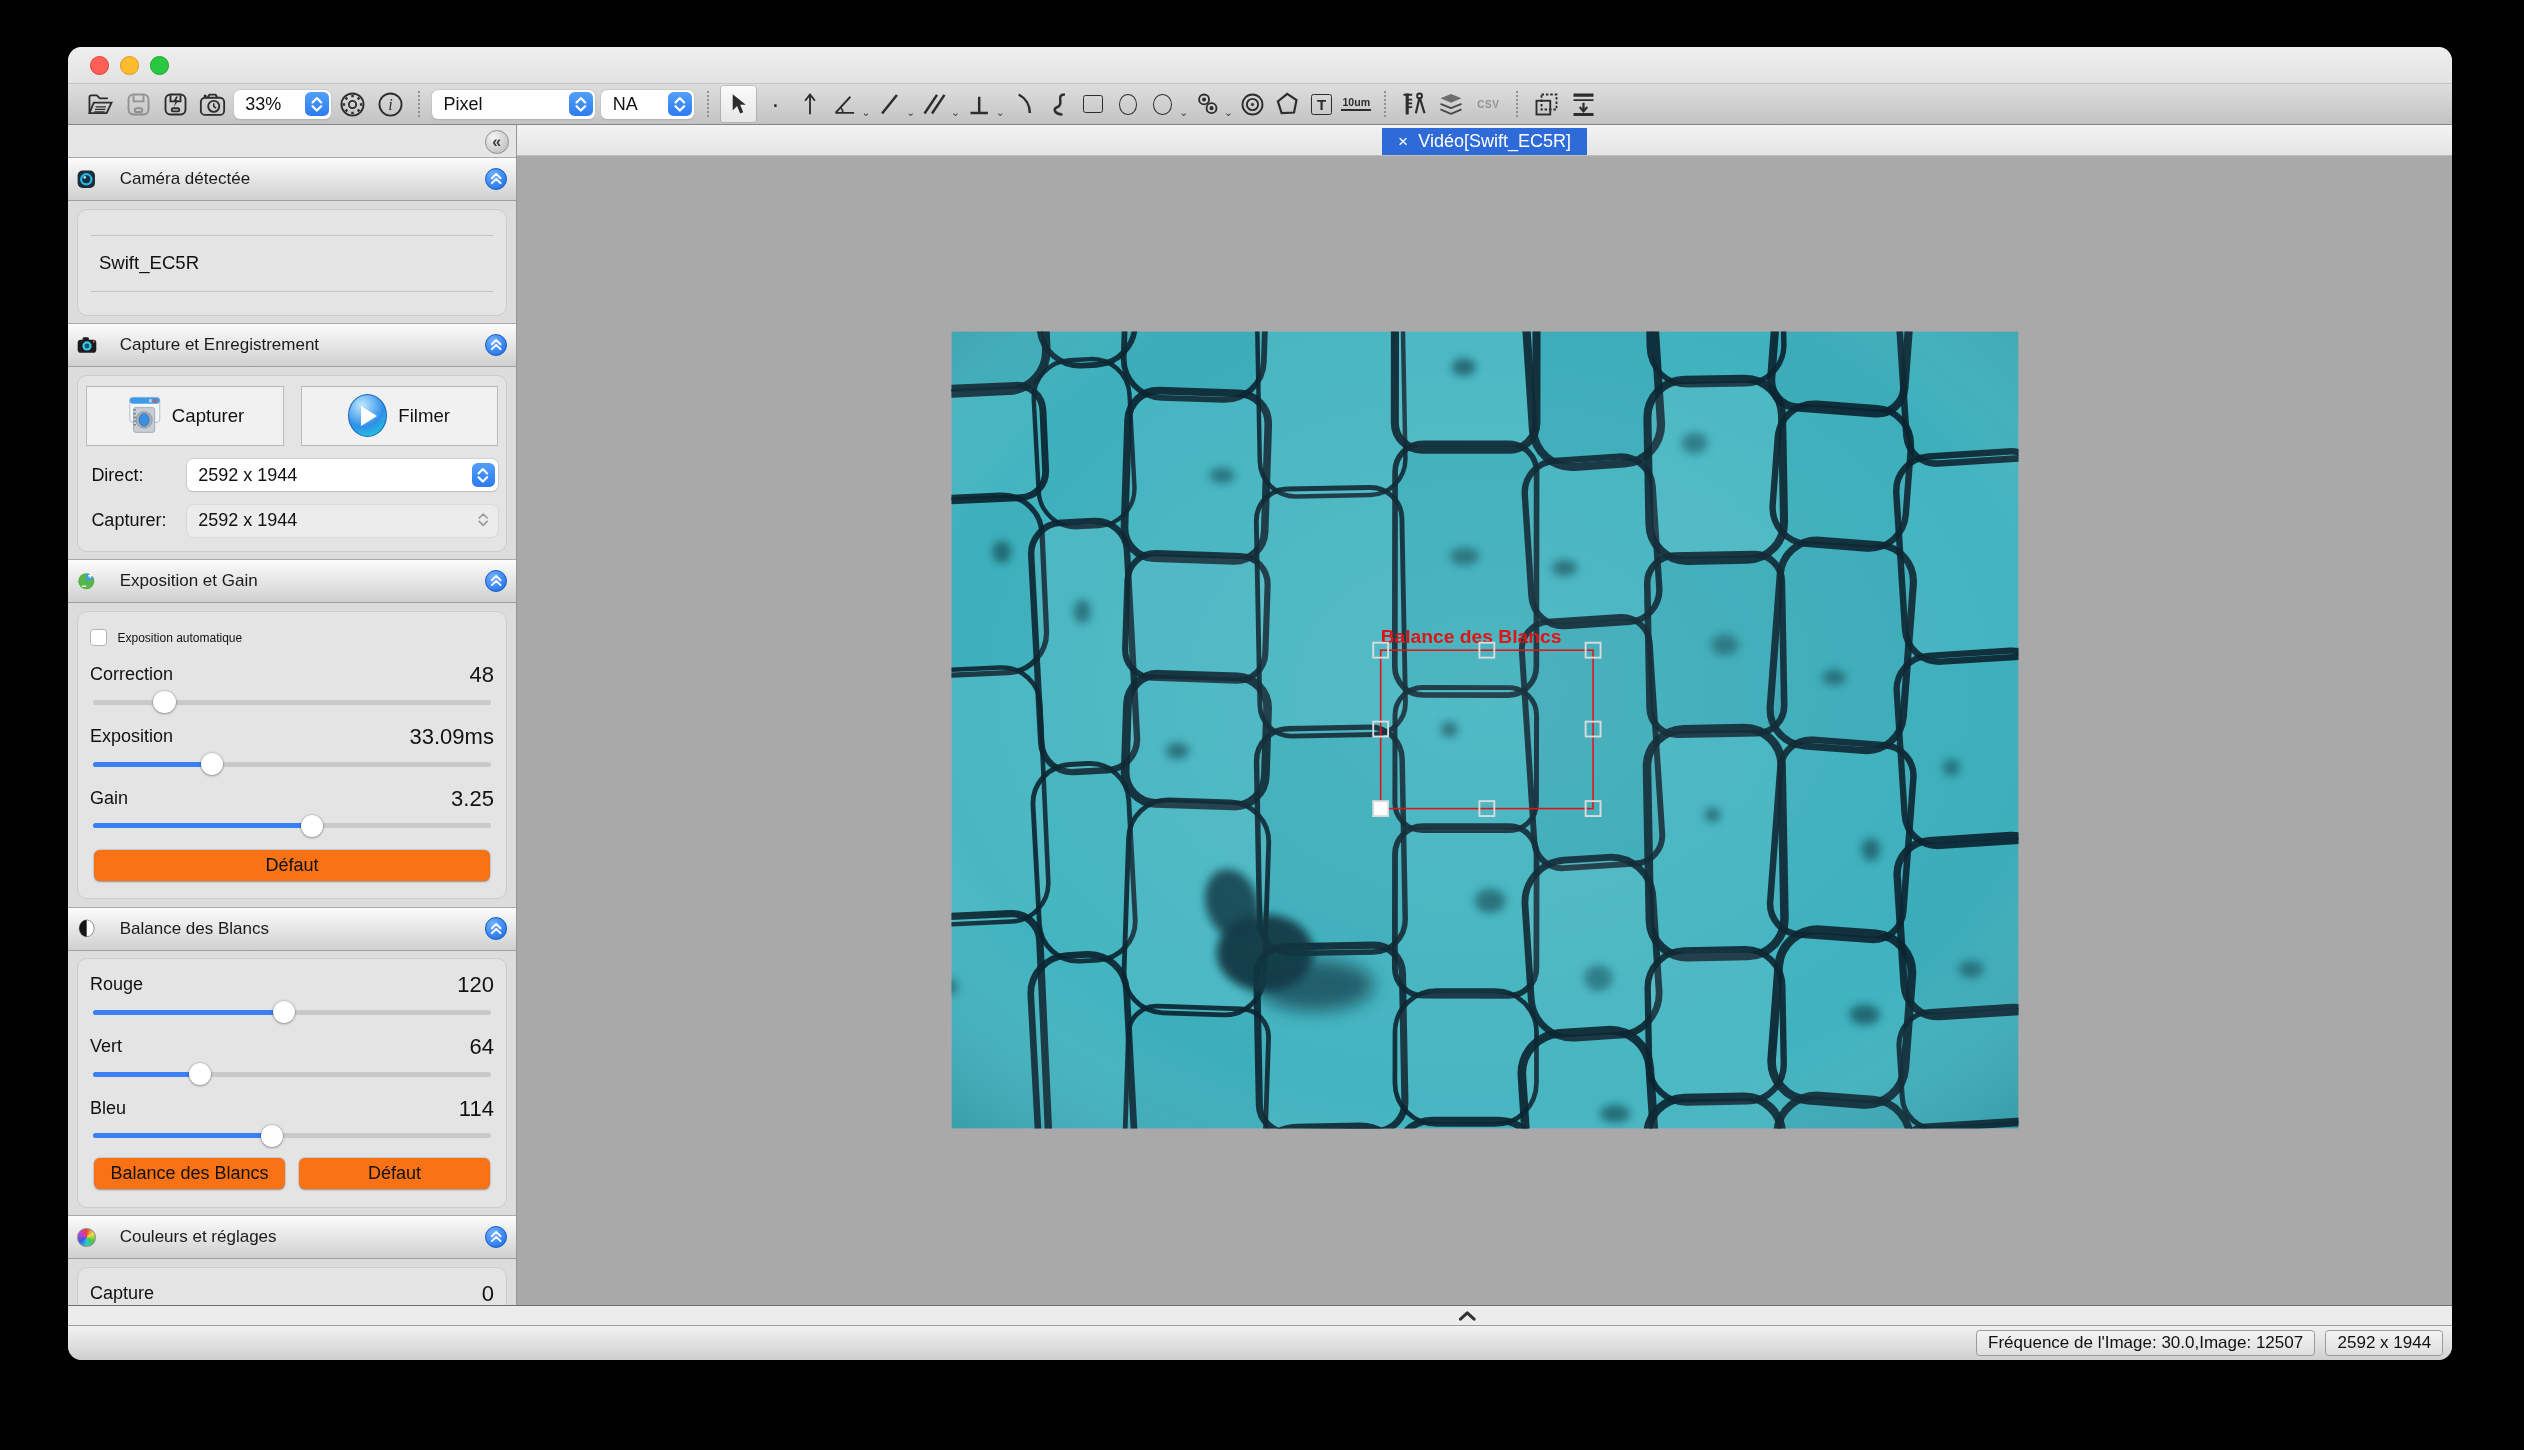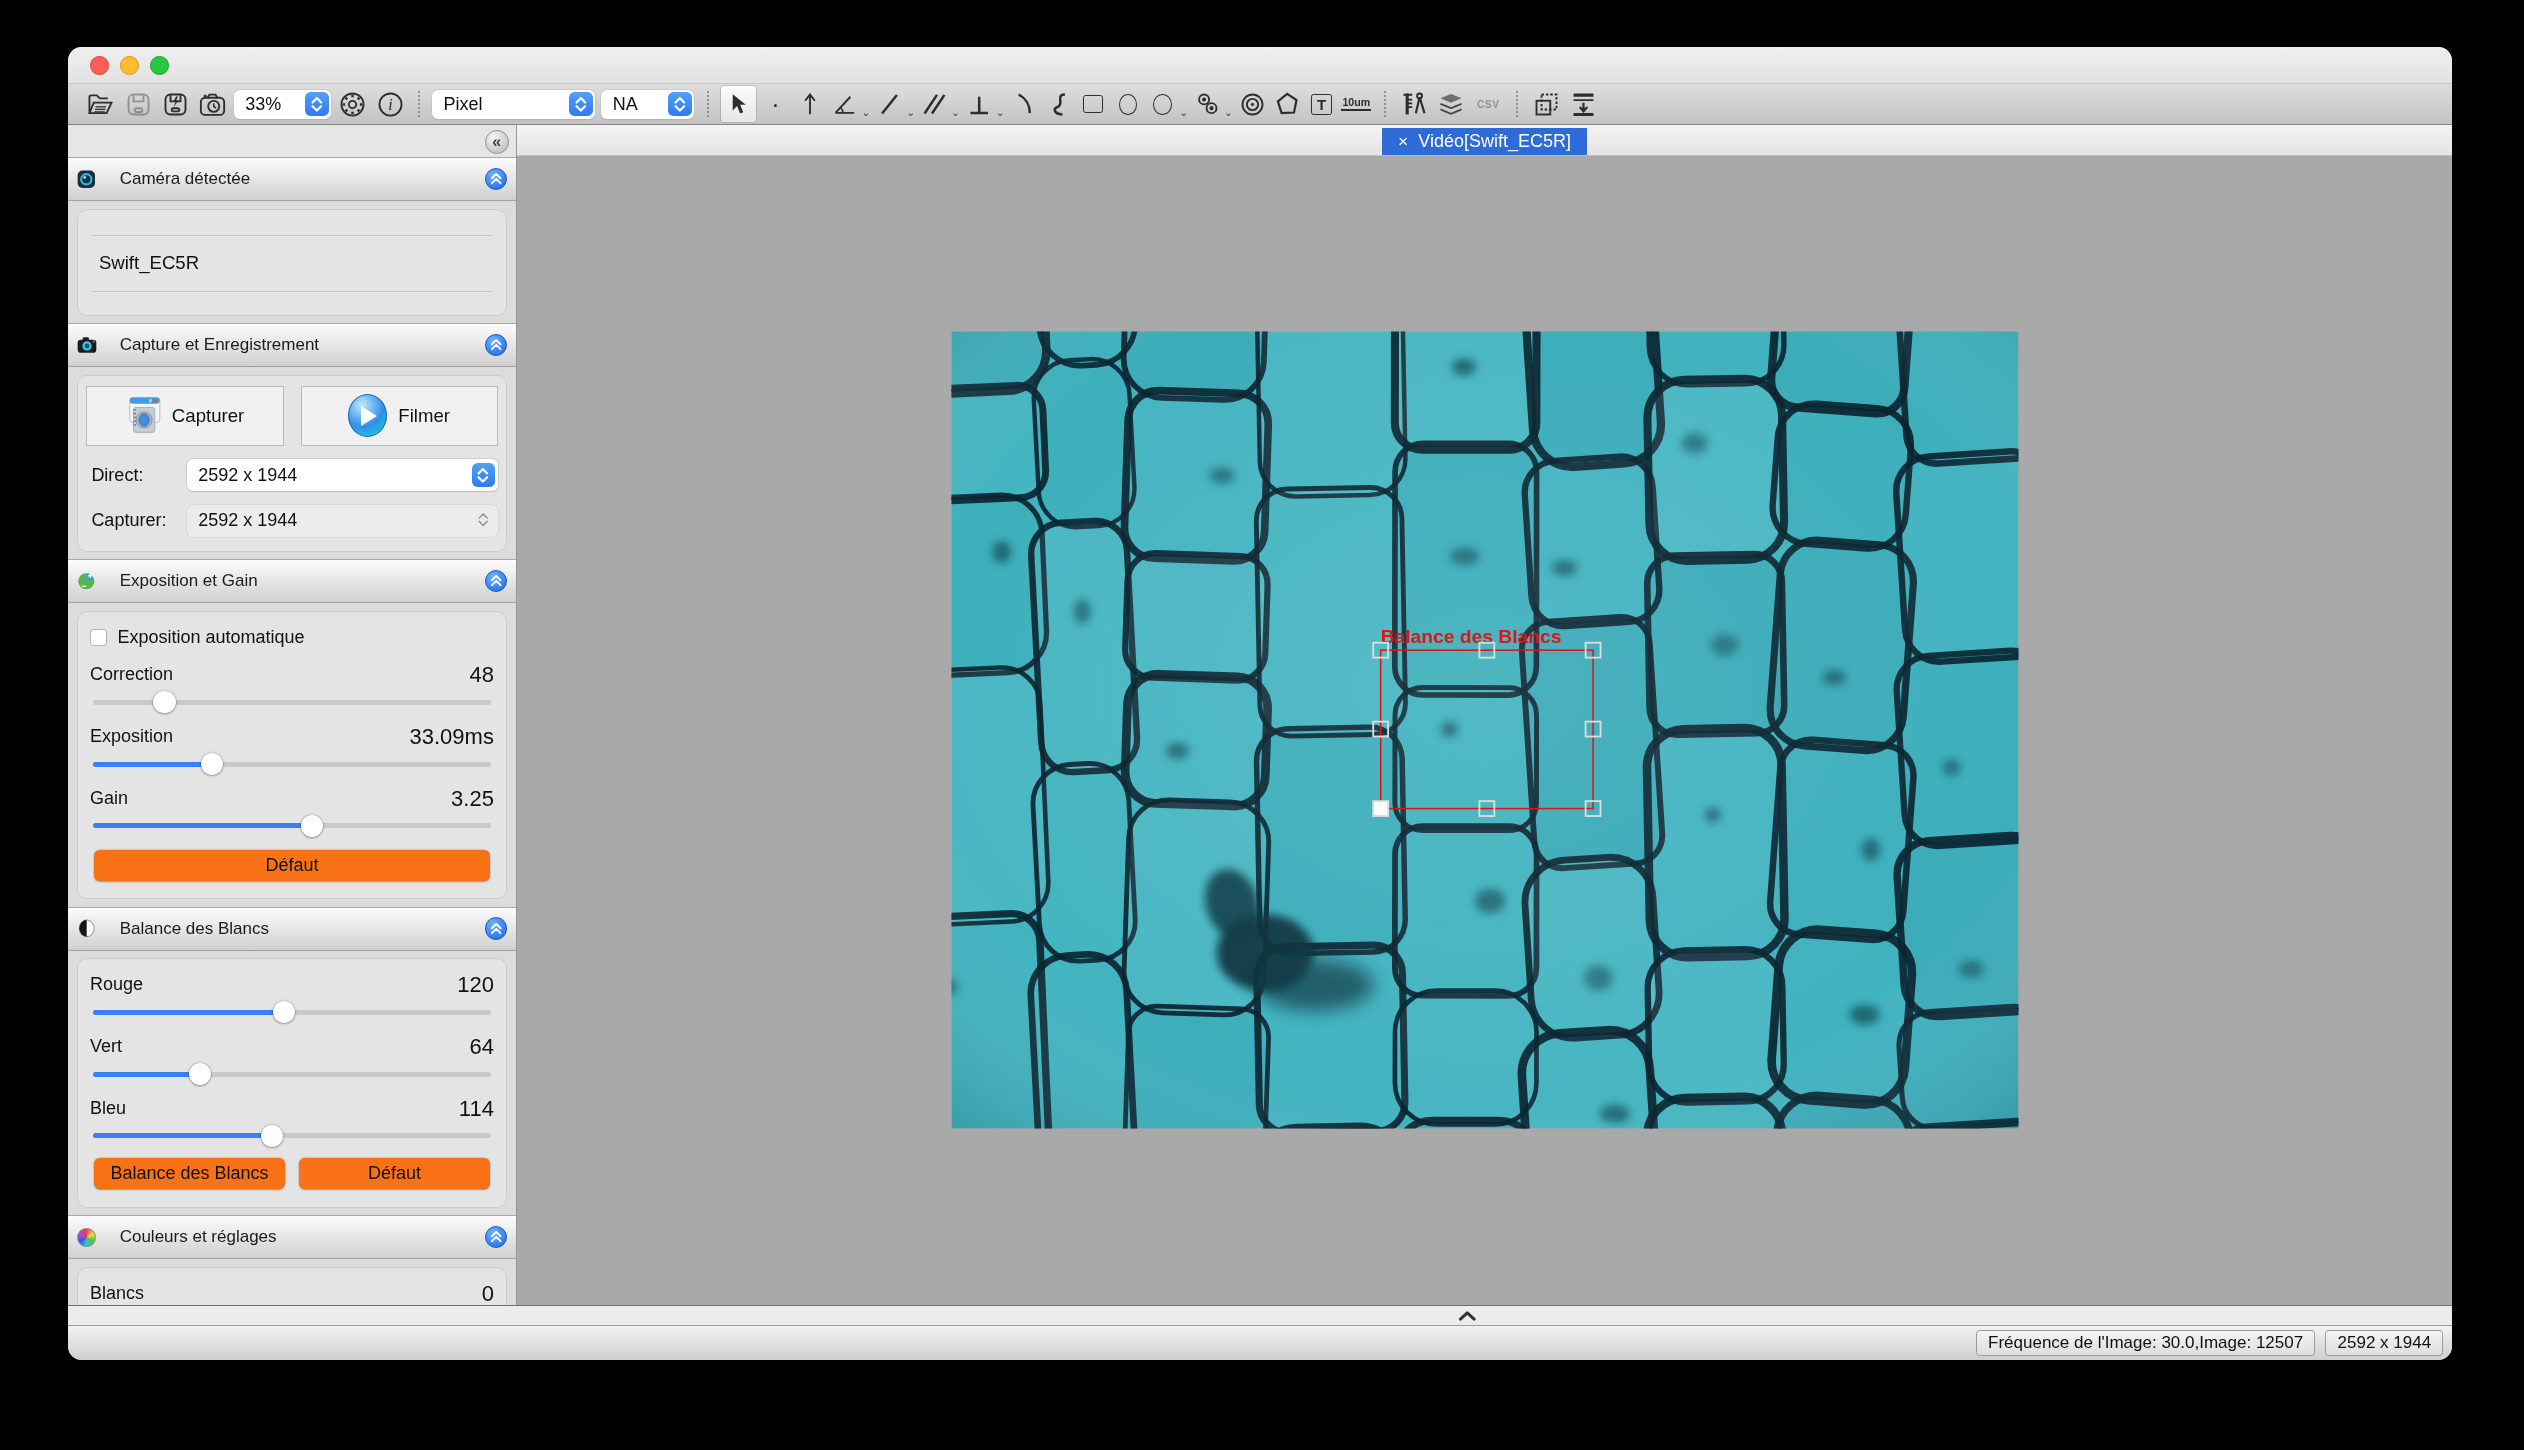--- a/index.html
+++ b/index.html
@@ -76,21 +76,21 @@
   .play-orb .tri { width:0; height:0; border-left:16px solid #fff;
                    border-top:10.6px solid transparent; border-bottom:10.6px solid transparent; margin-left:3.7px; }
   .dd-row { display:flex; align-items:center; margin-top:13.7px; gap:8.7px; }
   .dd-row .lbl { width:92px; font-size:18px; color:#111; padding-left:5px; }
   .dd-row .dd { flex:1; height:32px; }
   .dd.gray { background:#ececec; box-shadow:0 0 0 0.6px #cfcfcf; }
 
   .exp-card { padding:8.7px 12.4px 15px 12.4px; }
   .chk-row { display:flex; align-items:center; gap:10px; height:35px; }
   .chk { width:17.4px; height:17.4px; background:#fff; border:0.6px solid #b3b3b3; border-radius:3.7px; }
-  .chk-lbl { font-size:18px; color:#111; }
+  .chk-lbl { font-size:12px; color:#111; }
   .sgroup { margin-top:6.2px; }
   .srow { display:flex; justify-content:space-between; align-items:center; height:27px; }
   .slabel { font-size:18px; color:#111; }
   .svalue { font-size:22px; color:#111; }
   .slider { position:relative; height:25px; margin:1.2px 2.5px 8.7px 2.5px; }
   .slider .track { position:absolute; left:0; right:0; top:10px; height:5px; border-radius:2.5px; background:#c9c9c9; }
   .slider .fill  { position:absolute; left:0; top:10px; height:5px; border-radius:2.5px; background:#3b7ff5; }
   .slider .thumb { position:absolute; top:1.2px; width:22.4px; height:22.4px; margin-left:-11.2px; border-radius:50%;
                    background:#fff; box-shadow:0 0.6px 2.5px rgba(0,0,0,.45), 0 0 0 0.3px rgba(0,0,0,.15); }
   .btn { background:#f97316; border:none; border-radius:6.2px; height:31px; font-size:18px; color:#111;
@@ -570,21 +570,21 @@
         <span class="sec-chev">
           <svg width="12.4" height="13.7" viewBox="0 0 20 22" fill="none" stroke="#fff" stroke-width="3" stroke-linecap="round" stroke-linejoin="round">
             <polyline points="3,10 10,3 17,10"></polyline>
               <polyline points="3,18 10,11 17,18"></polyline>
             </svg>
         </span>
       </div>
       <div class="card col-card">
         <div class="sgroup" style="margin-top:0">
           <div class="srow">
-            <span class="slabel">Blancs</span>
+            <span class="slabel">Capture</span>
             <span class="svalue">0</span>
           </div>
           <div class="slider">
             <div class="track"></div>
               <div class="fill" style="width: 50%;"></div>
             <div class="thumb" style="left: 50%;"></div>
           </div>
         </div>
         <div class="sgroup">
           <div class="srow">

